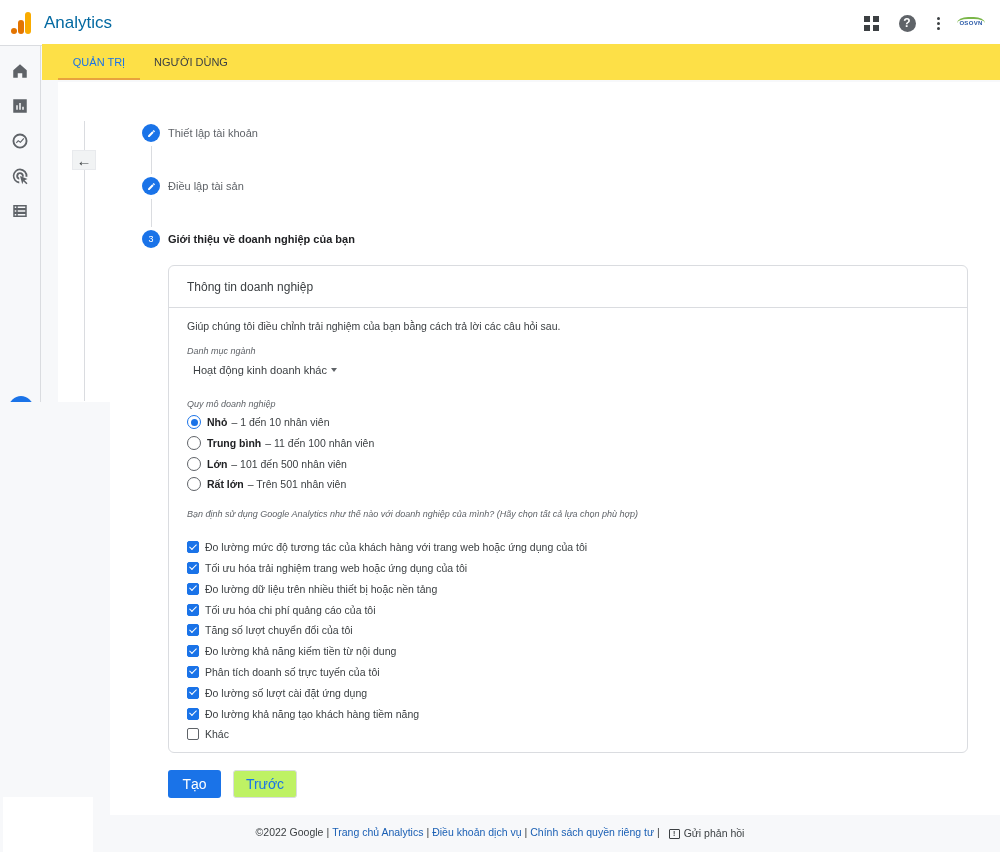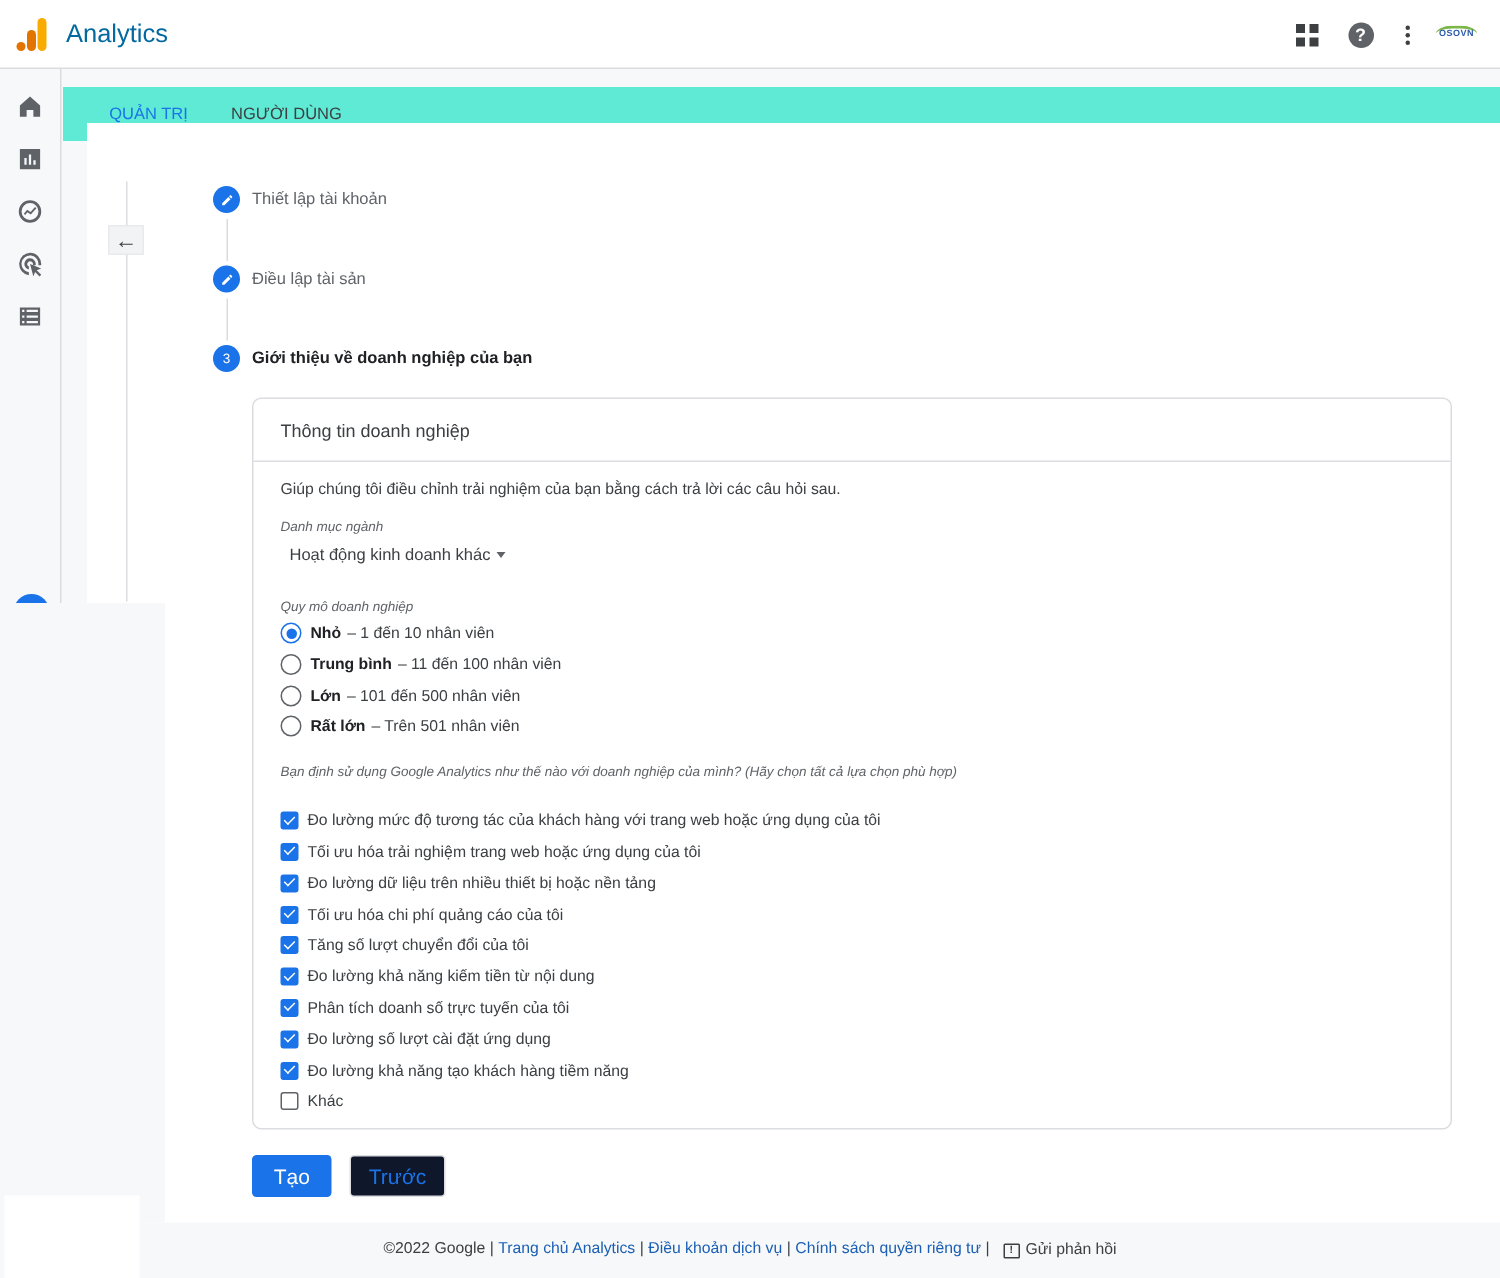--- a/index.html
+++ b/index.html
@@ -24,21 +24,21 @@
   .more-icon i { width: 3px; height: 3px; background: #3c4043; border-radius: 50%; display: block; }
   .account-logo { position: absolute; left: 957px; top: 17px; width: 28px; height: 10px; font-size: 6px; font-weight: bold; color: #2a5aa8; letter-spacing: 0.3px; border-top: 2px solid #7ab648; border-radius: 40% 40% 0 0 / 60% 60% 0 0; line-height: 8px; text-align: center; cursor: pointer; }
 
   
   .rail { position: absolute; left: 0; top: 46px; width: 41px; height: 806px; background: #f7f8fa; border-right: 1px solid #dadce0; }
   .rail-item { position: absolute; left: 11px; width: 18px; height: 18px; cursor: pointer; }
   .rail-item svg { width: 18px; height: 18px; fill: #5f6368; }
   .rail-bubble { position: absolute; left: 9px; top: 350px; width: 24px; height: 24px; border-radius: 50%; background: #1a73e8; }
 
   
-  .tabbar { position: absolute; left: 42px; top: 58px; width: 958px; height: 36px; background: #5eead4; }
+  .tabbar { position: absolute; left: 42px; top: 44px; width: 958px; height: 36px; background: #fde047; }
   .tab { position: absolute; top: 0; height: 36px; font-size: 11px; line-height: 36px; text-align: center; cursor: pointer; color: #3c4043; }
   .tab.active { color: #1a73e8; border-bottom: 2px solid #e8a33d; }
   .tab-admin { left: 16px; width: 82px; }
   .tab-users { left: 106px; width: 86px; }
 
   
   .main { position: absolute; left: 58px; top: 82px; width: 942px; height: 733px; background: #fff; }
   .back-line { position: absolute; left: 84px; top: 121px; width: 1px; height: 280px; background: #dadce0; }
   .back-btn { position: absolute; left: 72px; top: 150px; width: 24px; height: 20px; background: #f1f3f4; border: 1px solid #e8eaed; display: flex; align-items: center; justify-content: center; cursor: pointer; color: #3c4043; font-size: 15px; }
 
@@ -63,21 +63,21 @@
   .radio.on::after { content: ""; width: 7px; height: 7px; border-radius: 50%; background: #1a73e8; }
   .radio-row b { color: #202124; margin-right: 4px; }
 
   .check-row { display: flex; align-items: center; height: 20.8px; font-size: 10.5px; color: #3c4043; cursor: pointer; }
   .check { width: 12px; height: 12px; border: 1.5px solid #5f6368; border-radius: 2px; margin-right: 6px; display: flex; align-items: center; justify-content: center; }
   .check.on { background: #1a73e8; border-color: #1a73e8; }
   .check.on::after { content: ""; width: 3px; height: 6px; border-right: 1.6px solid #fff; border-bottom: 1.6px solid #fff; transform: rotate(45deg) translate(-1px,-1px); }
 
   .btn { position: absolute; top: 770px; height: 28px; font-size: 14px; display: flex; align-items: center; justify-content: center; border-radius: 3px; cursor: pointer; }
   .btn-create { left: 168px; width: 53px; background: #1a73e8; color: #fff; }
-  .btn-prev { left: 233px; width: 64px; background: #0f172a; border: 1px solid #dadce0; color: #1a73e8; }
+  .btn-prev { left: 233px; width: 64px; background: #bef264; border: 1px solid #dadce0; color: #1a73e8; }
 
   
   .gray-patch { position: absolute; left: 0; top: 402px; width: 110px; height: 413px; background: #f7f8fa; }
   .white-patch { position: absolute; left: 3px; top: 797px; width: 90px; height: 55px; background: #fff; }
 
   
   .footer { position: absolute; left: 0; top: 826px; width: 1000px; text-align: center; font-size: 10.5px; color: #3c4043; }
   .footer a { color: #1a5fb4; text-decoration: none; cursor: pointer; }
   .footer .sep { color: #3c4043; margin: 0 3px; }
   .feedback { display: inline-flex; align-items: flex-end; cursor: pointer; margin-left: 3px; }

